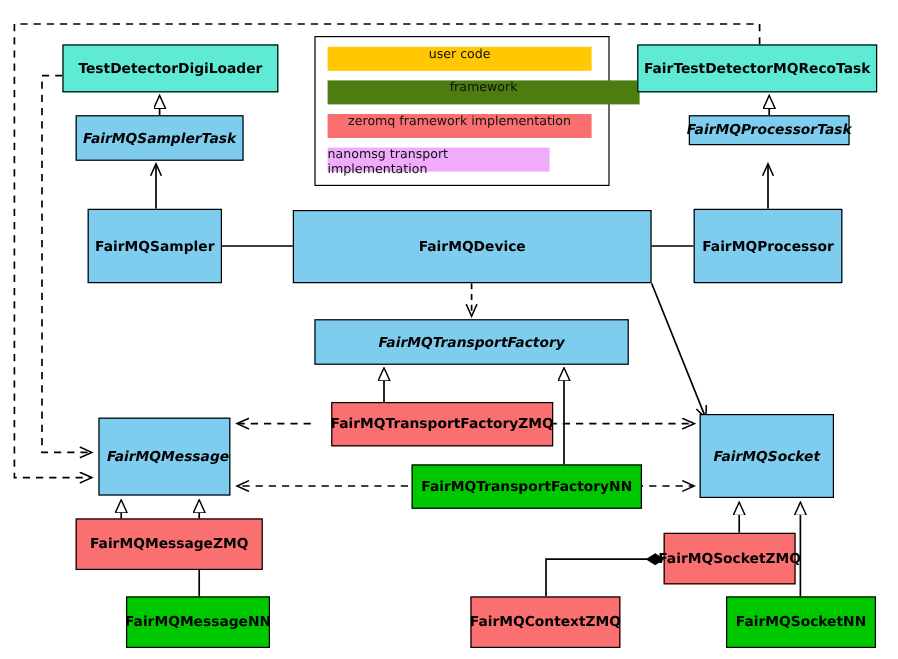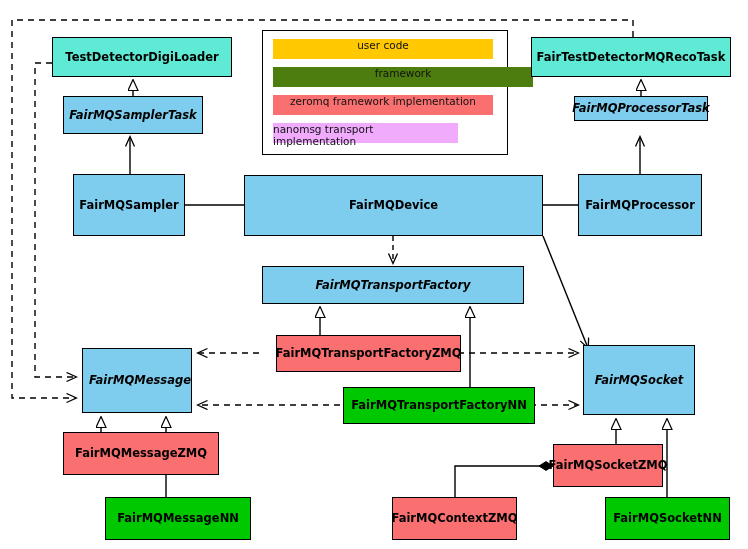--- a/index.html
+++ b/index.html
@@ -115,21 +115,21 @@
   <div class="node fw abs" style="left:262px;top:266px;width:262px;height:38px;">FairMQTransportFactory</div>
 
   <div class="node zmq" style="left:276px;top:335px;width:185px;height:37px;">FairMQTransportFactoryZMQ</div>
 
   <div class="node nn" style="left:343px;top:387px;width:192px;height:37px;">FairMQTransportFactoryNN</div>
 
   <div class="node fw abs" style="left:82px;top:348px;width:110px;height:65px;padding-left:10px;">FairMQMessage</div>
 
   <div class="node zmq" style="left:33px;top:432px;width:156px;height:43px;margin-left:30px;">FairMQMessageZMQ</div>
 
-  <div class="node nn" style="left:105px;top:497px;width:146px;height:43px;">FairMQMessageNN</div>
+  <div class="node nn" style="left:105px;top:497px;width:120px;height:43px;">FairMQMessageNN</div>
 
   <div class="node fw abs" style="left:583px;top:345px;width:112px;height:70px;">FairMQSocket</div>
 
   <div class="node zmq" style="left:553px;top:444px;width:110px;height:43px;">FairMQSocketZMQ</div>
 
   <div class="node nn" style="left:605px;top:497px;width:125px;height:43px;">FairMQSocketNN</div>
 
   <div class="node zmq" style="left:392px;top:497px;width:125px;height:43px;">FairMQContextZMQ</div>
 
 </div>

